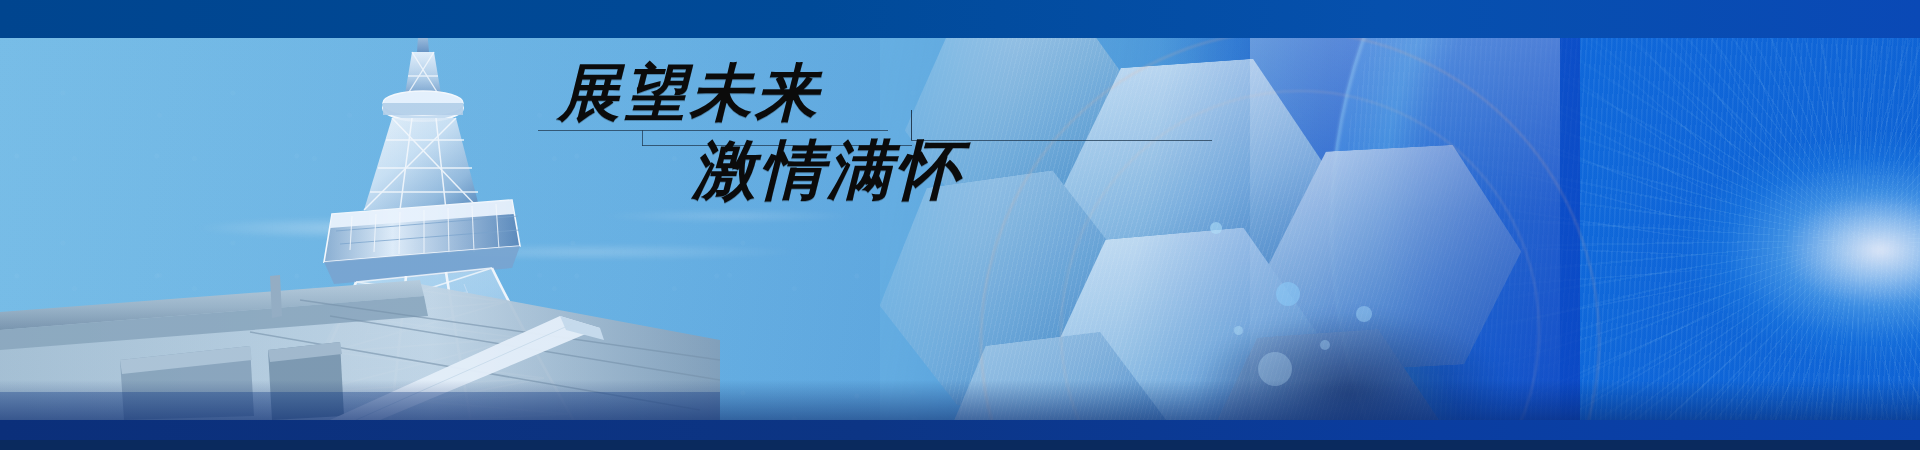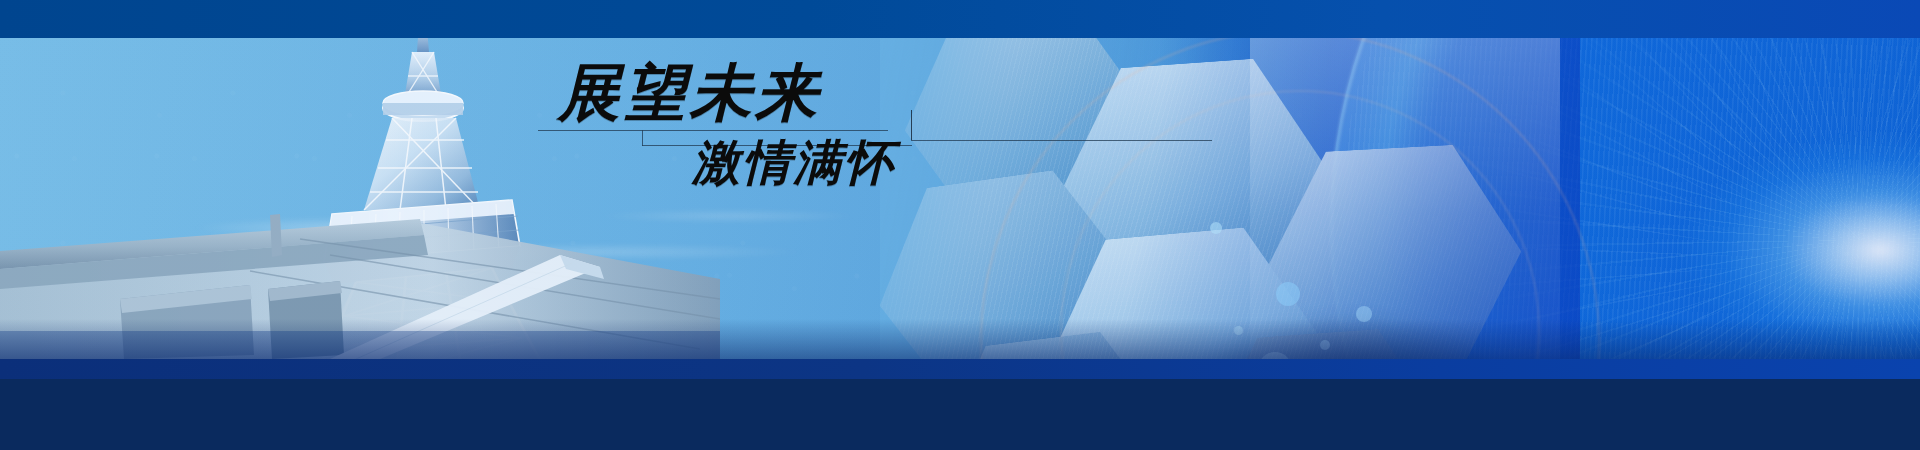--- a/index.html
+++ b/index.html
@@ -1,21 +1,21 @@
 <!DOCTYPE html>
 <html><head>
 <meta charset="utf-8">
 <title>Corporate Banner</title>
 <style>
   html,body{margin:0;padding:0;background:#0a2a5e;}
   *{box-sizing:border-box;}
 
   .banner{
     position:relative;
-    width:1920px;height:379px;
+    width:1920px;height:440px;
     overflow:hidden;
     font-family:"Liberation Serif", serif;
     background:#15803d;
     text-align:center;
   }
 
   
   .sky{
     position:absolute;inset:0;
     background:
@@ -221,21 +221,21 @@
     position:absolute;
     color:#0b0b0b;
     font-family:"DejaVu Serif", serif;
     font-weight:700;
     letter-spacing:.06em;
     white-space:nowrap;
     font-style:italic;
     text-shadow:0 1px 0 rgba(0,0,0,.25);
   }
   .calli-1{left:558px;top:62px;font-size:62px;line-height:1;}
-  .calli-2{left:692px;top:138px;font-size:48px;line-height:1;}
+  .calli-2{left:692px;top:138px;font-size:64px;line-height:1;}
 
   .english{
     position:absolute;left:926px;top:96px;
     font-family:"Liberation Serif", serif;
     font-weight:700;
     font-size:31px;
     color:#0d0d0d;
     letter-spacing:.012em;
     white-space:nowrap;
   }

